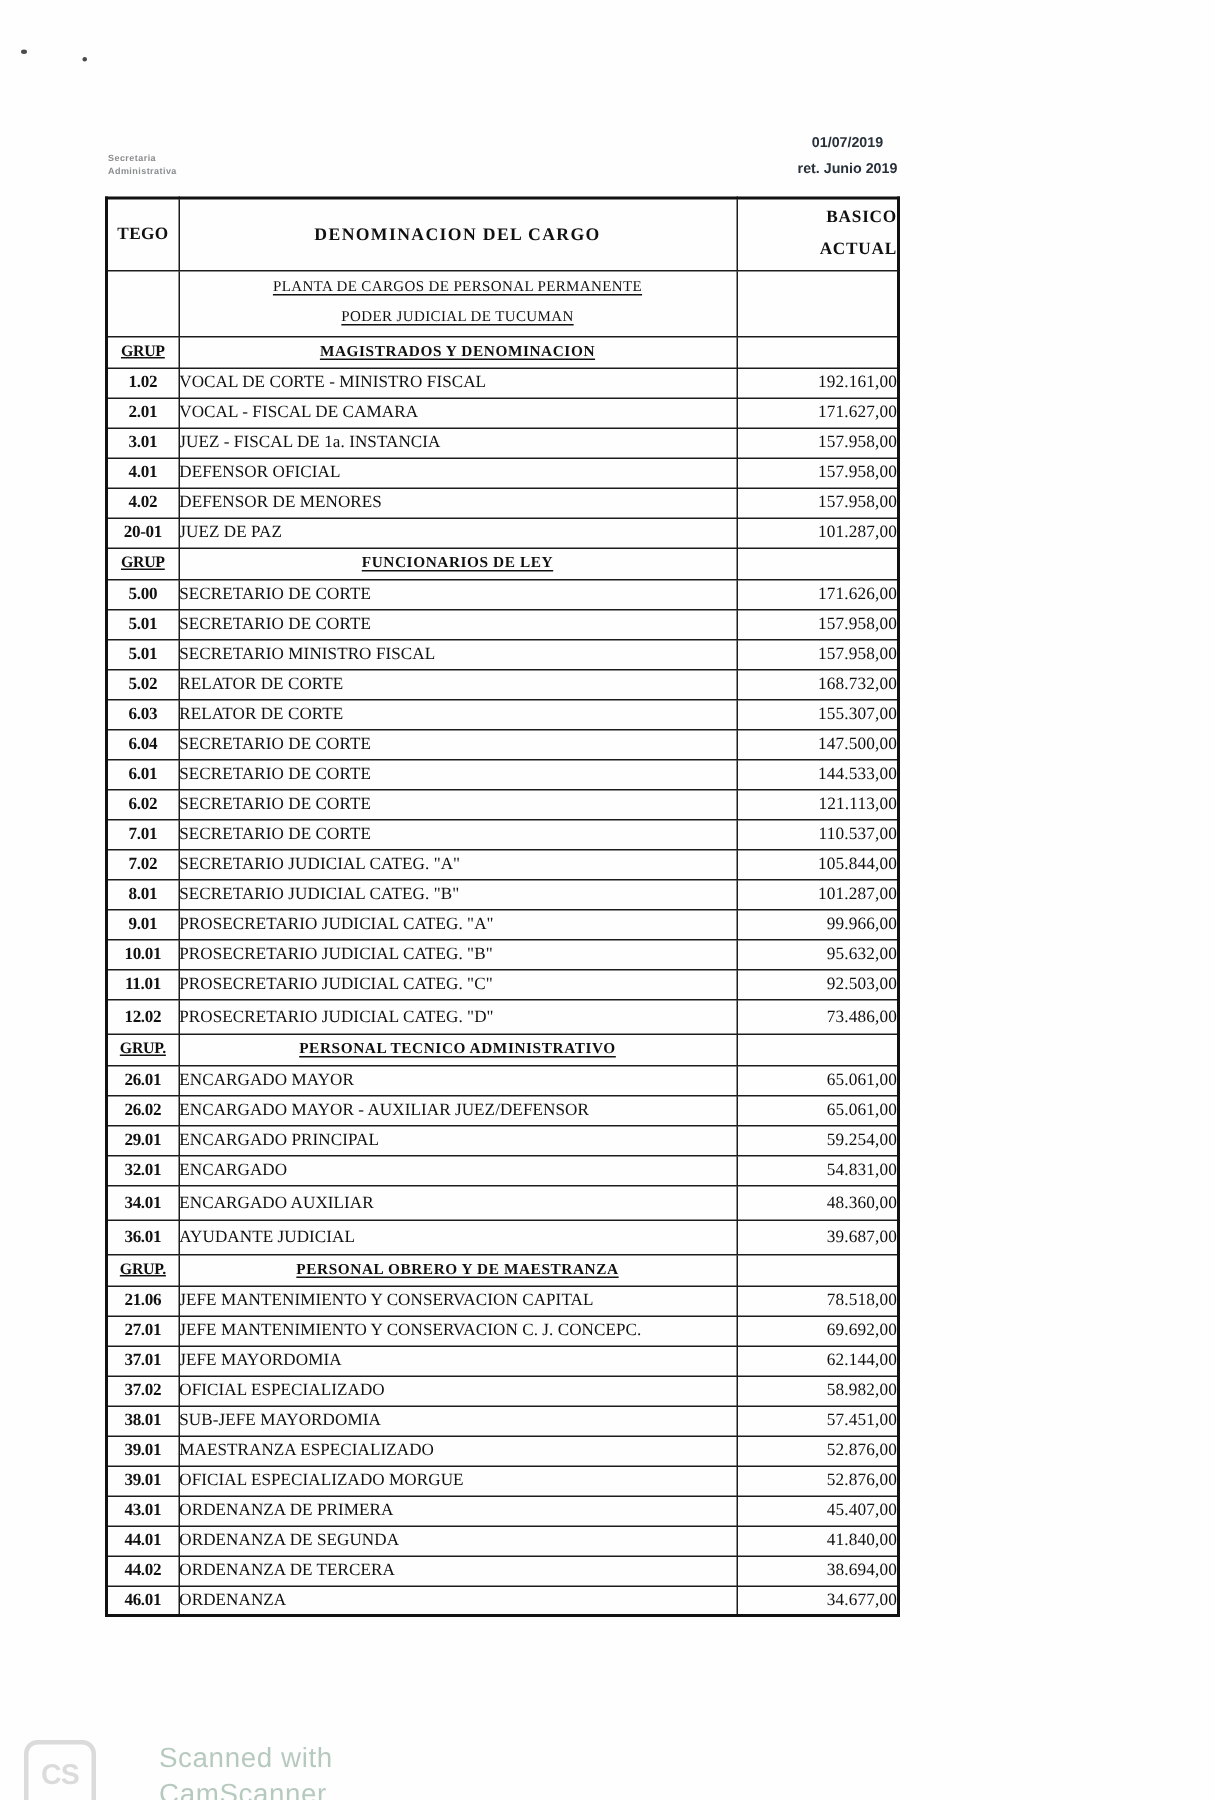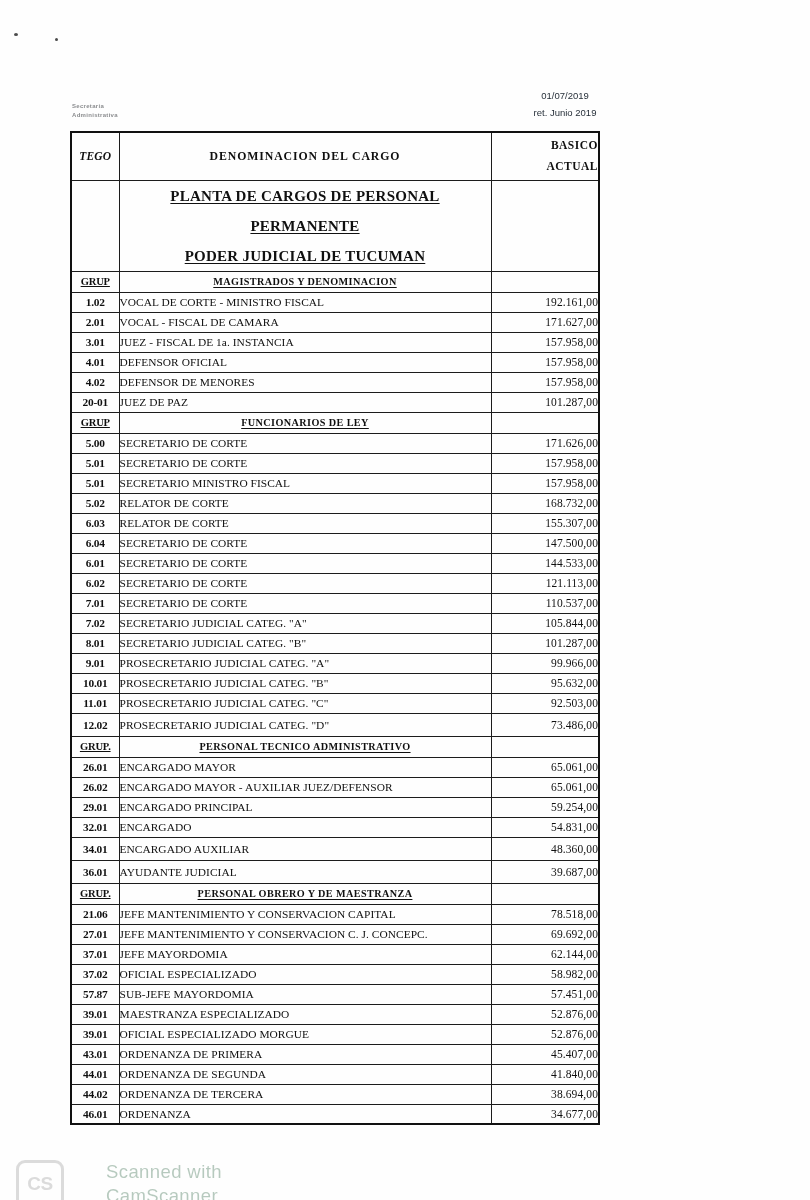--- a/index.html
+++ b/index.html
@@ -61,21 +61,21 @@
   .title-line.t1 { letter-spacing: .6px; }
 
   .date-block {
     position: absolute;
     left: 500px;
     top: 26px;
     width: 130px;
     text-align: center;
     font-family: "Liberation Sans", "DejaVu Sans", sans-serif;
     font-size: 9.5px;
-    font-weight: normal;
+    font-weight: bold;
     color: #27303a;
     line-height: 1.75;
   }
 
   .stamp-block {
     position: absolute;
     left: 72px;
     top: 40px;
     font-family: "Liberation Sans", "DejaVu Sans", sans-serif;
     font-size: 6px;
@@ -141,43 +141,42 @@
   
   tr.head-row > td {
     height: 48px;
     border-bottom-width: 2px;
   }
   .head-cat {
     text-align: center;
     font-weight: bold;
     font-size: 11.5px;
     letter-spacing: .2px;
-    font-style: italic;
   }
   .head-desc {
     text-align: center;
     font-weight: bold;
     font-size: 11.8px;
     letter-spacing: .9px;
   }
   .head-basic {
     text-align: right;
     font-weight: bold;
     font-size: 11.5px;
     letter-spacing: .5px;
     line-height: 1.85;
   }
   .head-basic span { display: block; }
 
   
   tr.banner-row > td { height: 44px; }
   .banner-desc {
     text-align: center;
-    font-weight: bold;
-    font-size: 15px;
+    font-weight: normal;
+    font-size: 10px;
     letter-spacing: .25px;
     line-height: 2.0;
   }
   .banner-desc span {
     display: block;
     text-decoration: underline;
     text-underline-offset: 1.5px;
   }
 
   
@@ -451,21 +450,21 @@
           <td class="cell-cat">37.01</td>
           <td class="cell-desc">JEFE MAYORDOMIA</td>
           <td class="cell-basic">62.144,00</td>
         </tr>
         <tr class="data-row">
           <td class="cell-cat">37.02</td>
           <td class="cell-desc">OFICIAL ESPECIALIZADO</td>
           <td class="cell-basic">58.982,00</td>
         </tr>
         <tr class="data-row">
-          <td class="cell-cat">57.87</td>
+          <td class="cell-cat">38.01</td>
           <td class="cell-desc">SUB-JEFE MAYORDOMIA</td>
           <td class="cell-basic">57.451,00</td>
         </tr>
         <tr class="data-row">
           <td class="cell-cat">39.01</td>
           <td class="cell-desc">MAESTRANZA ESPECIALIZADO</td>
           <td class="cell-basic">52.876,00</td>
         </tr>
         <tr class="data-row">
           <td class="cell-cat">39.01</td>

